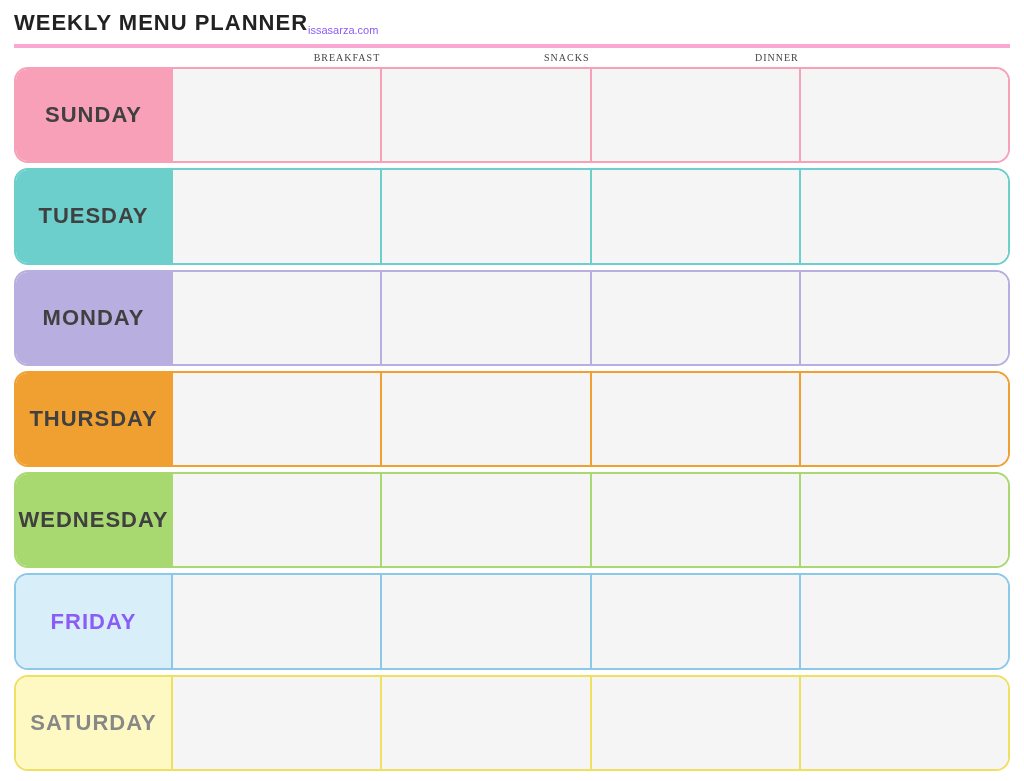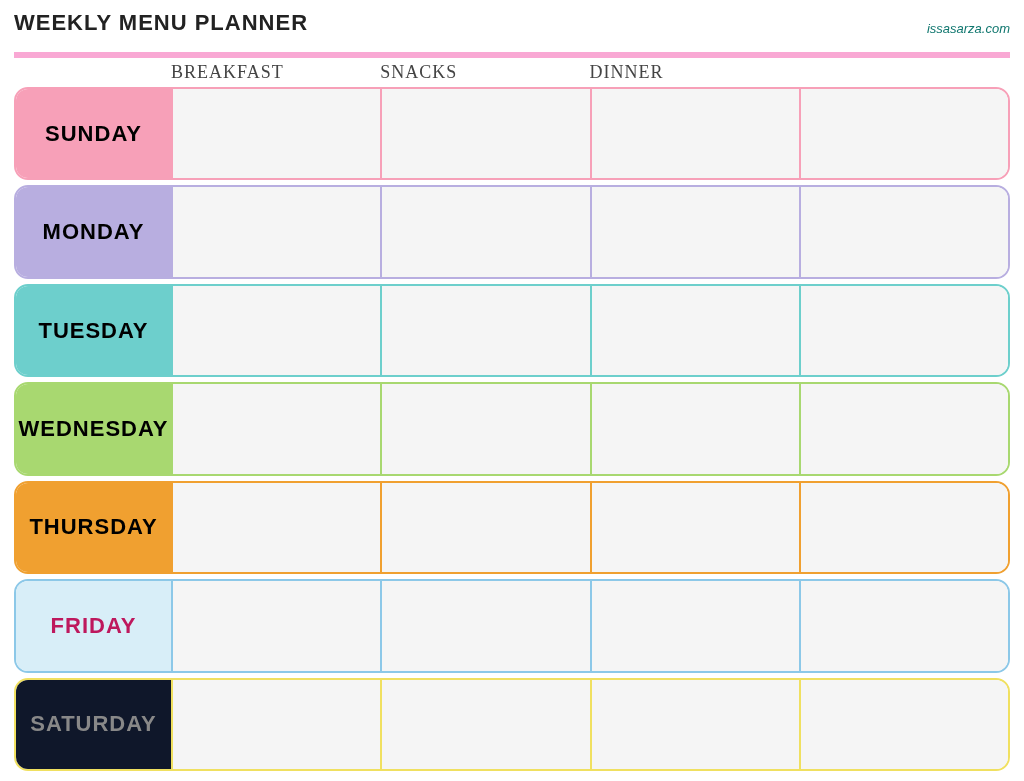--- a/index.html
+++ b/index.html
@@ -20,52 +20,51 @@
       width: 1024px;
       height: 781px;
       background: #ffffff;
       padding: 10px 14px 10px 14px;
       display: flex;
       flex-direction: column;
     }
 
     .header {
       display: flex;
-      justify-content: space-between;
+      justify-content: flex-start;
       align-items: flex-end;
-      padding-bottom: 16px;
-      border-bottom: 6px solid #f9a8d4;
+      padding-bottom: 8px;
+      border-bottom: 4px solid #f9a8d4;
       margin-bottom: 4px;
     }
 
     .title {
       font-size: 22px;
       font-weight: bold;
       text-transform: uppercase;
       letter-spacing: 1px;
       color: #222;
       font-family: 'Arial Black', sans-serif;
     }
 
     .website {
-      font-size: 13px;
-      color: #0f766e;
-      font-style: italic;
+      font-size: 11px;
+      color: #8b5cf6;
     }
 
     .column-headers {
       display: grid;
       grid-template-columns: 155px 1fr 1fr 1fr 1fr;
       margin-bottom: 4px;
       padding: 0 2px;
     }
 
     .col-header {
-      text-align: left;
-      font-size: 18px;
+      text-align: right;
+      font-size: 10px;
       color: #444;
       text-transform: uppercase;
       letter-spacing: 1px;
       font-family: 'Georgia', serif;
     }
 
     .col-header:first-child {
       
     }
 
@@ -86,21 +85,21 @@
     }
 
     .day-label {
       display: flex;
       align-items: center;
       justify-content: center;
       font-size: 22px;
       font-weight: bold;
       text-transform: uppercase;
       font-family: 'Arial Black', 'Arial', sans-serif;
-      color: #000000;
+      color: #404040;
       letter-spacing: 1px;
       padding: 4px 8px;
     }
 
     .day-cell {
       background: #f5f5f5;
       border-left: 2px solid;
     }
 
     
@@ -157,32 +156,32 @@
     .row-thursday .day-cell {
       border-left-color: #f0a030;
     }
 
     
     .row-friday {
       border-color: #8cc8e8;
     }
     .row-friday .day-label {
       background: #d8eef8;
-      color: #be185d;
+      color: #8b5cf6;
     }
     .row-friday .day-cell {
       border-left-color: #8cc8e8;
     }
 
     
     .row-saturday {
       border-color: #f0e060;
     }
     .row-saturday .day-label {
-      background: #0f172a;
+      background: #fef9c3;
       color: #888;
     }
     .row-saturday .day-cell {
       border-left-color: #f0e060;
     }
   </style>
 </head>
 <body>
 
 <div class="page">
@@ -200,48 +199,48 @@
 
   <div class="days-container">
 
   <div class="day-row row-sunday">
         <div class="day-label">Sunday</div>
         <div class="day-cell"></div>
         <div class="day-cell"></div>
         <div class="day-cell"></div>
         <div class="day-cell"></div>
       </div>
+      <div class="day-row row-tuesday">
+        <div class="day-label">Tuesday</div>
+        <div class="day-cell"></div>
+        <div class="day-cell"></div>
+        <div class="day-cell"></div>
+        <div class="day-cell"></div>
+      </div>
       <div class="day-row row-monday">
         <div class="day-label">Monday</div>
         <div class="day-cell"></div>
         <div class="day-cell"></div>
         <div class="day-cell"></div>
         <div class="day-cell"></div>
       </div>
-      <div class="day-row row-tuesday">
-        <div class="day-label">Tuesday</div>
+      <div class="day-row row-thursday">
+        <div class="day-label">Thursday</div>
         <div class="day-cell"></div>
         <div class="day-cell"></div>
         <div class="day-cell"></div>
         <div class="day-cell"></div>
       </div>
       <div class="day-row row-wednesday">
         <div class="day-label">Wednesday</div>
         <div class="day-cell"></div>
         <div class="day-cell"></div>
         <div class="day-cell"></div>
         <div class="day-cell"></div>
       </div>
-      <div class="day-row row-thursday">
-        <div class="day-label">Thursday</div>
-        <div class="day-cell"></div>
-        <div class="day-cell"></div>
-        <div class="day-cell"></div>
-        <div class="day-cell"></div>
-      </div>
       <div class="day-row row-friday">
         <div class="day-label">Friday</div>
         <div class="day-cell"></div>
         <div class="day-cell"></div>
         <div class="day-cell"></div>
         <div class="day-cell"></div>
       </div>
       <div class="day-row row-saturday">
         <div class="day-label">Saturday</div>
         <div class="day-cell"></div>

